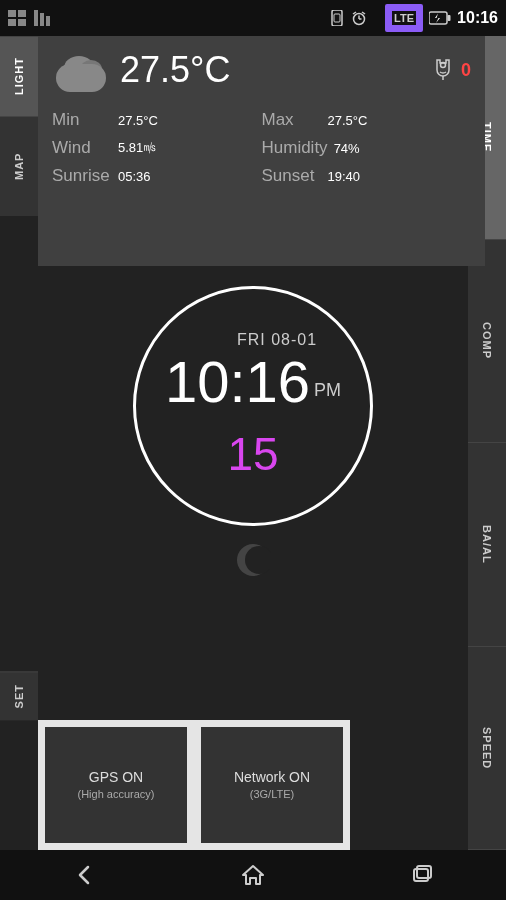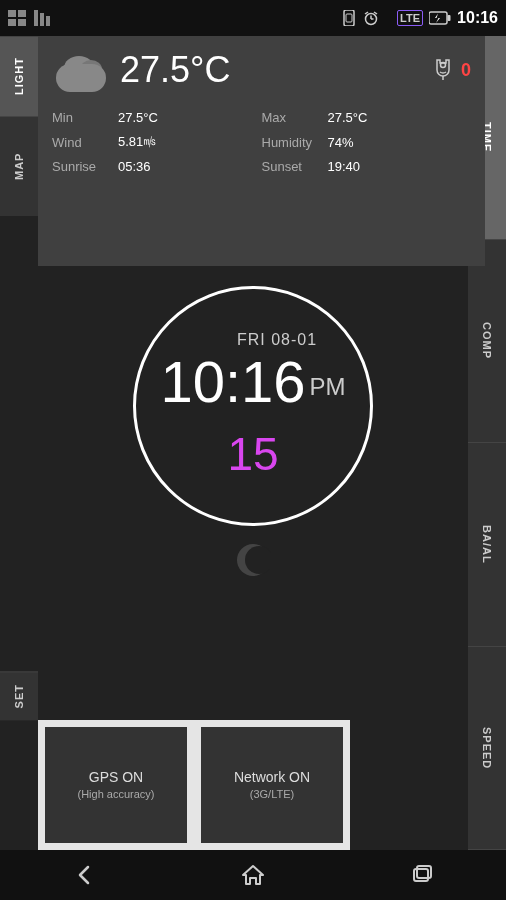--- a/index.html
+++ b/index.html
@@ -189,21 +189,21 @@
       gap: 4px 0;
     }
     .weather-row {
       display: flex;
       align-items: center;
       gap: 6px;
       padding: 2px 0;
     }
     .weather-label {
       color: #aaa;
-      font-size: 13px;
+      font-size: 17px;
       min-width: 60px;
     }
     .weather-value {
       color: #fff;
       font-size: 13px;
     }
 
     
     .clock-section {
       position: absolute;
@@ -242,21 +242,21 @@
       align-items: flex-end;
       gap: 4px;
     }
     .clock-time {
       font-size: 58px;
       font-weight: 300;
       color: #fff;
       line-height: 1;
     }
     .clock-ampm {
-      font-size: 24px;
+      font-size: 18px;
       color: #ccc;
       padding-bottom: 10px;
     }
     .clock-seconds {
       font-size: 46px;
       font-weight: 300;
       color: #d946ef;
       margin-top: 16px;
     }
 
@@ -353,21 +353,21 @@
     </svg>
 
     <svg width="16" height="16" viewBox="0 0 16 16">
       <circle cx="8" cy="9" r="5.5" fill="none" stroke="#ccc" stroke-width="1.5"></circle>
       <line x1="8" y1="9" x2="8" y2="5.5" stroke="#ccc" stroke-width="1.5"></line>
       <line x1="8" y1="9" x2="10.5" y2="9" stroke="#ccc" stroke-width="1.5"></line>
       <line x1="2" y1="4" x2="5" y2="2" stroke="#ccc" stroke-width="1.5"></line>
       <line x1="14" y1="4" x2="11" y2="2" stroke="#ccc" stroke-width="1.5"></line>
     </svg>
 
-    <div style="font-size:11px;font-weight:bold;color:#ccc;border:1px solid #8b5cf6;padding:1px 2px;border-radius:2px;margin-left:12px;">LTE</div>
+    <div style="font-size:11px;font-weight:bold;color:#ccc;border:7px solid #8b5cf6;padding:1px 2px;border-radius:2px;margin-left:12px;">LTE</div>
 
     <svg width="22" height="14" viewBox="0 0 22 14">
       <rect x="0" y="1" width="18" height="12" rx="2" fill="none" stroke="#ccc" stroke-width="1.5"></rect>
       <rect x="18.5" y="4" width="3" height="6" rx="1" fill="#ccc"></rect>
 
       <polygon points="9,2.5 6,7 9.5,7 7,12 11,7 7.5,7" fill="#fff"></polygon>
     </svg>
     <span class="status-time">10:16</span>
   </div>
 </div>

